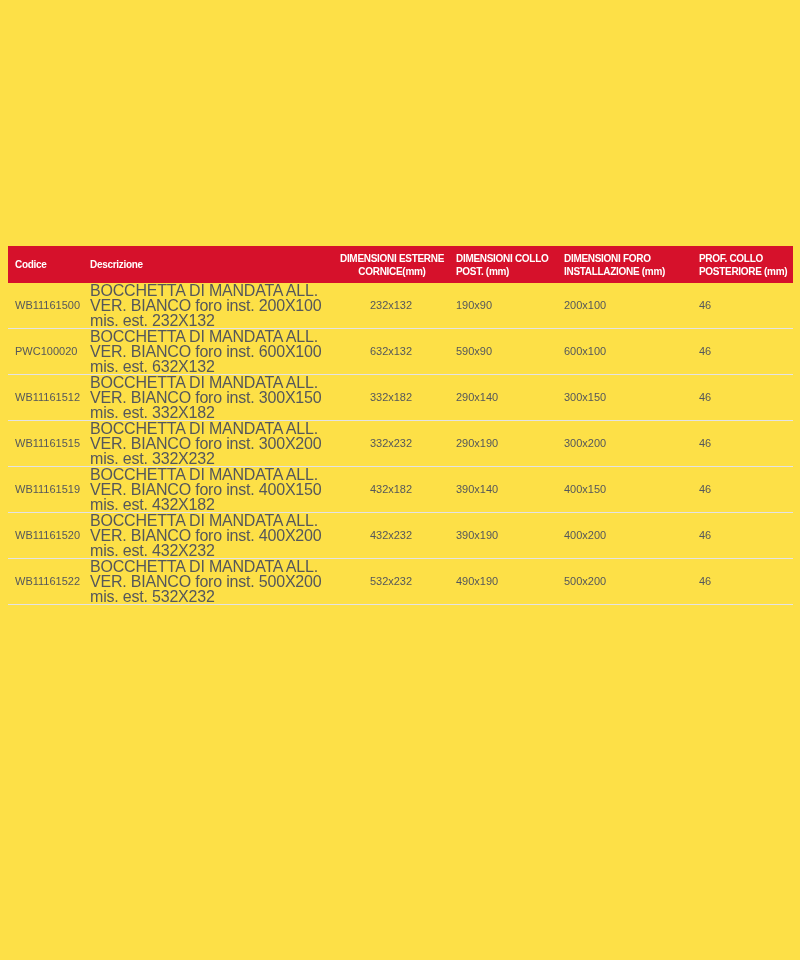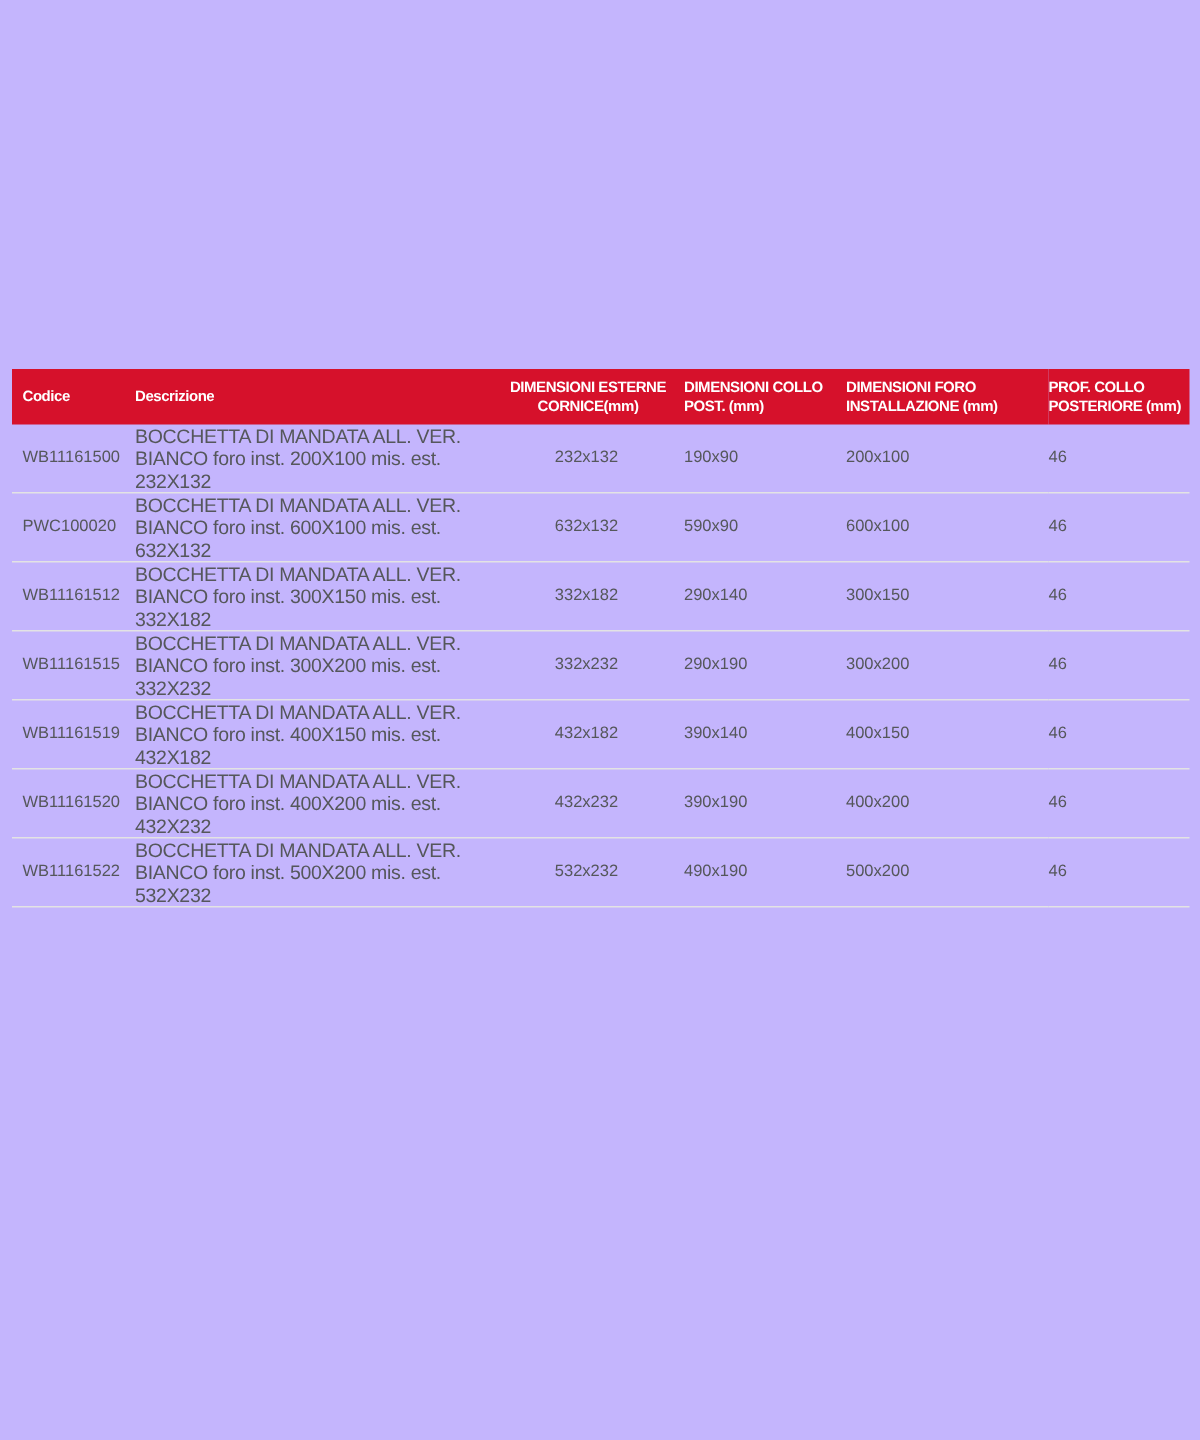--- a/index.html
+++ b/index.html
@@ -5,21 +5,21 @@
   html, body {
     margin: 0;
     padding: 0;
     background: #ffffff;
     font-family: "Liberation Sans", sans-serif;
   }
   .page {
     position: relative;
     width: 800px;
     height: 960px;
-    background: #c4b5fd;
+    background: #fde047;
     overflow: hidden;
   }
   .table-wrap {
     position: absolute;
     left: 8px;
     top: 246px;
     width: 785px;
   }
   table.spec-table {
     border-collapse: collapse;
@@ -52,21 +52,21 @@
     overflow: hidden;
   }
   
   .spec-table th:nth-child(1), .spec-table td:nth-child(1) { width: 82px;  padding-left: 7px; }
   .spec-table th:nth-child(2), .spec-table td:nth-child(2) { width: 242px; }
   .spec-table th:nth-child(3), .spec-table td:nth-child(3) { width: 124px; text-align: center; }
   .spec-table th:nth-child(4), .spec-table td:nth-child(4) { width: 108px; }
   .spec-table th:nth-child(5), .spec-table td:nth-child(5) { width: 135px; }
   .spec-table th:nth-child(6), .spec-table td:nth-child(6) { width: 94px; padding-right: 0; }
   .spec-table td.col-descrizione {
-    font-size: 13px;
+    font-size: 16px;
     letter-spacing: -0.2px;
     line-height: 15px;
     padding-right: 0;
     margin-left: 35px;
   }
 </style>
 </head>
 <body>
 
 <div class="page">

